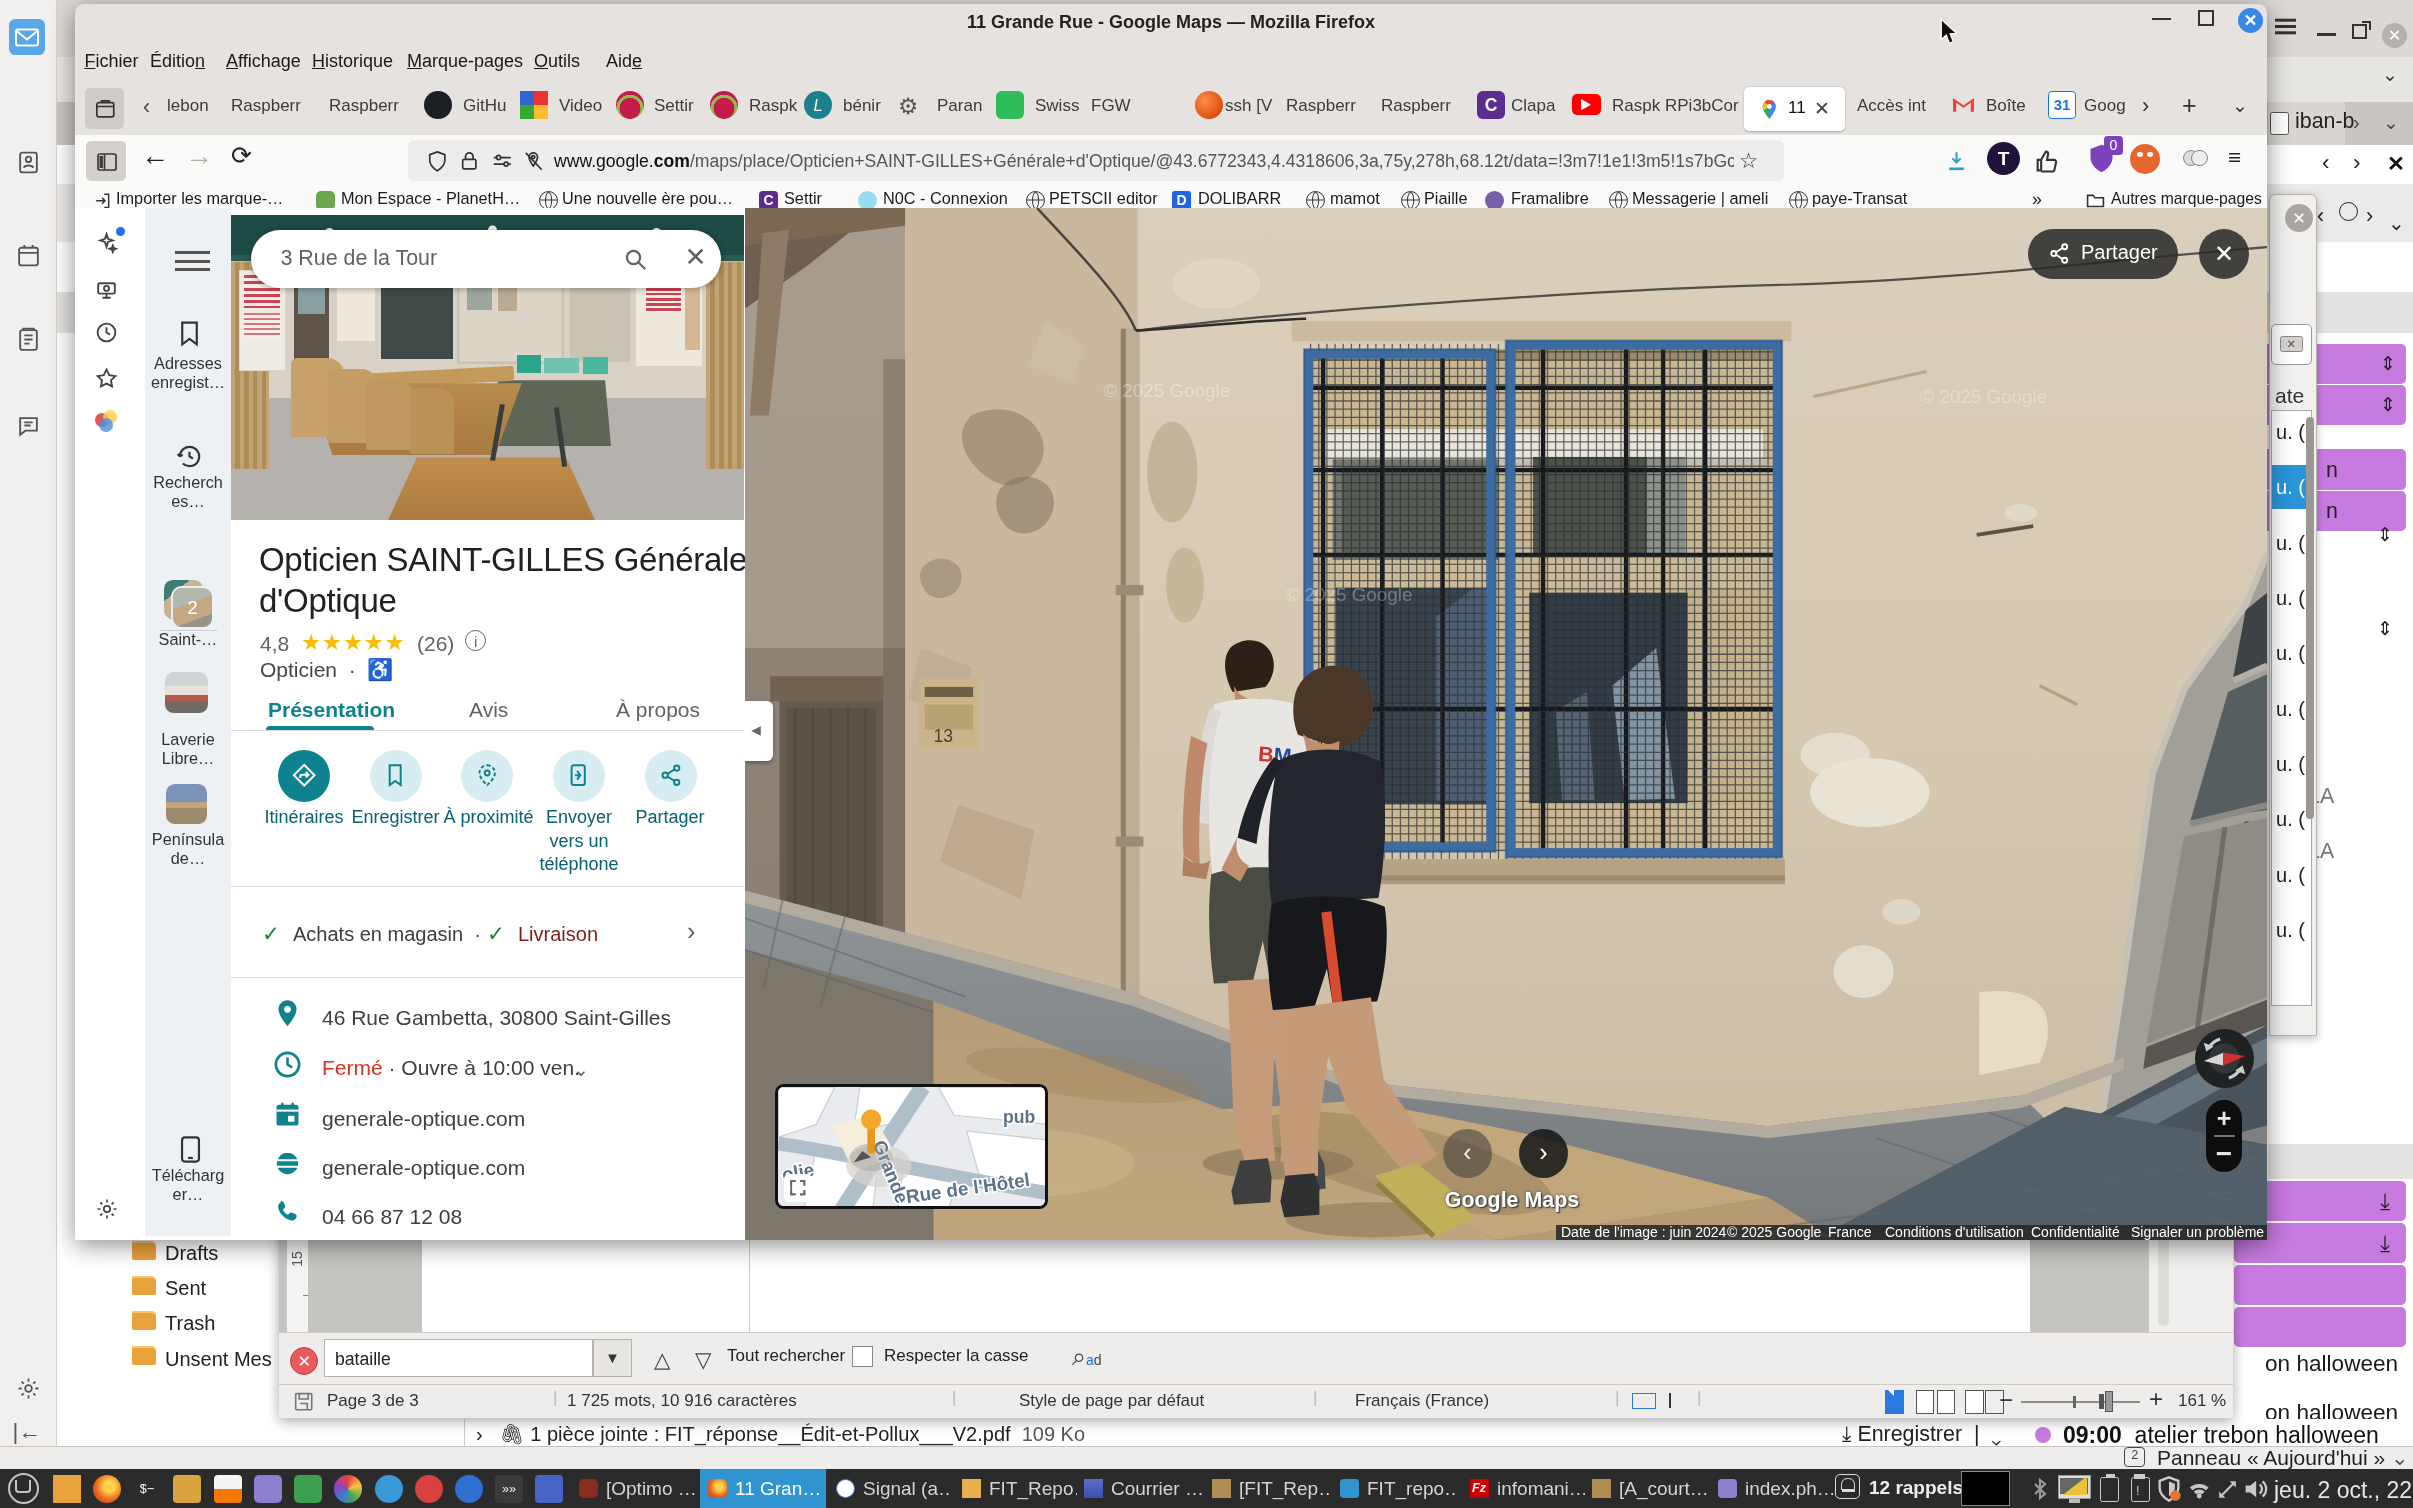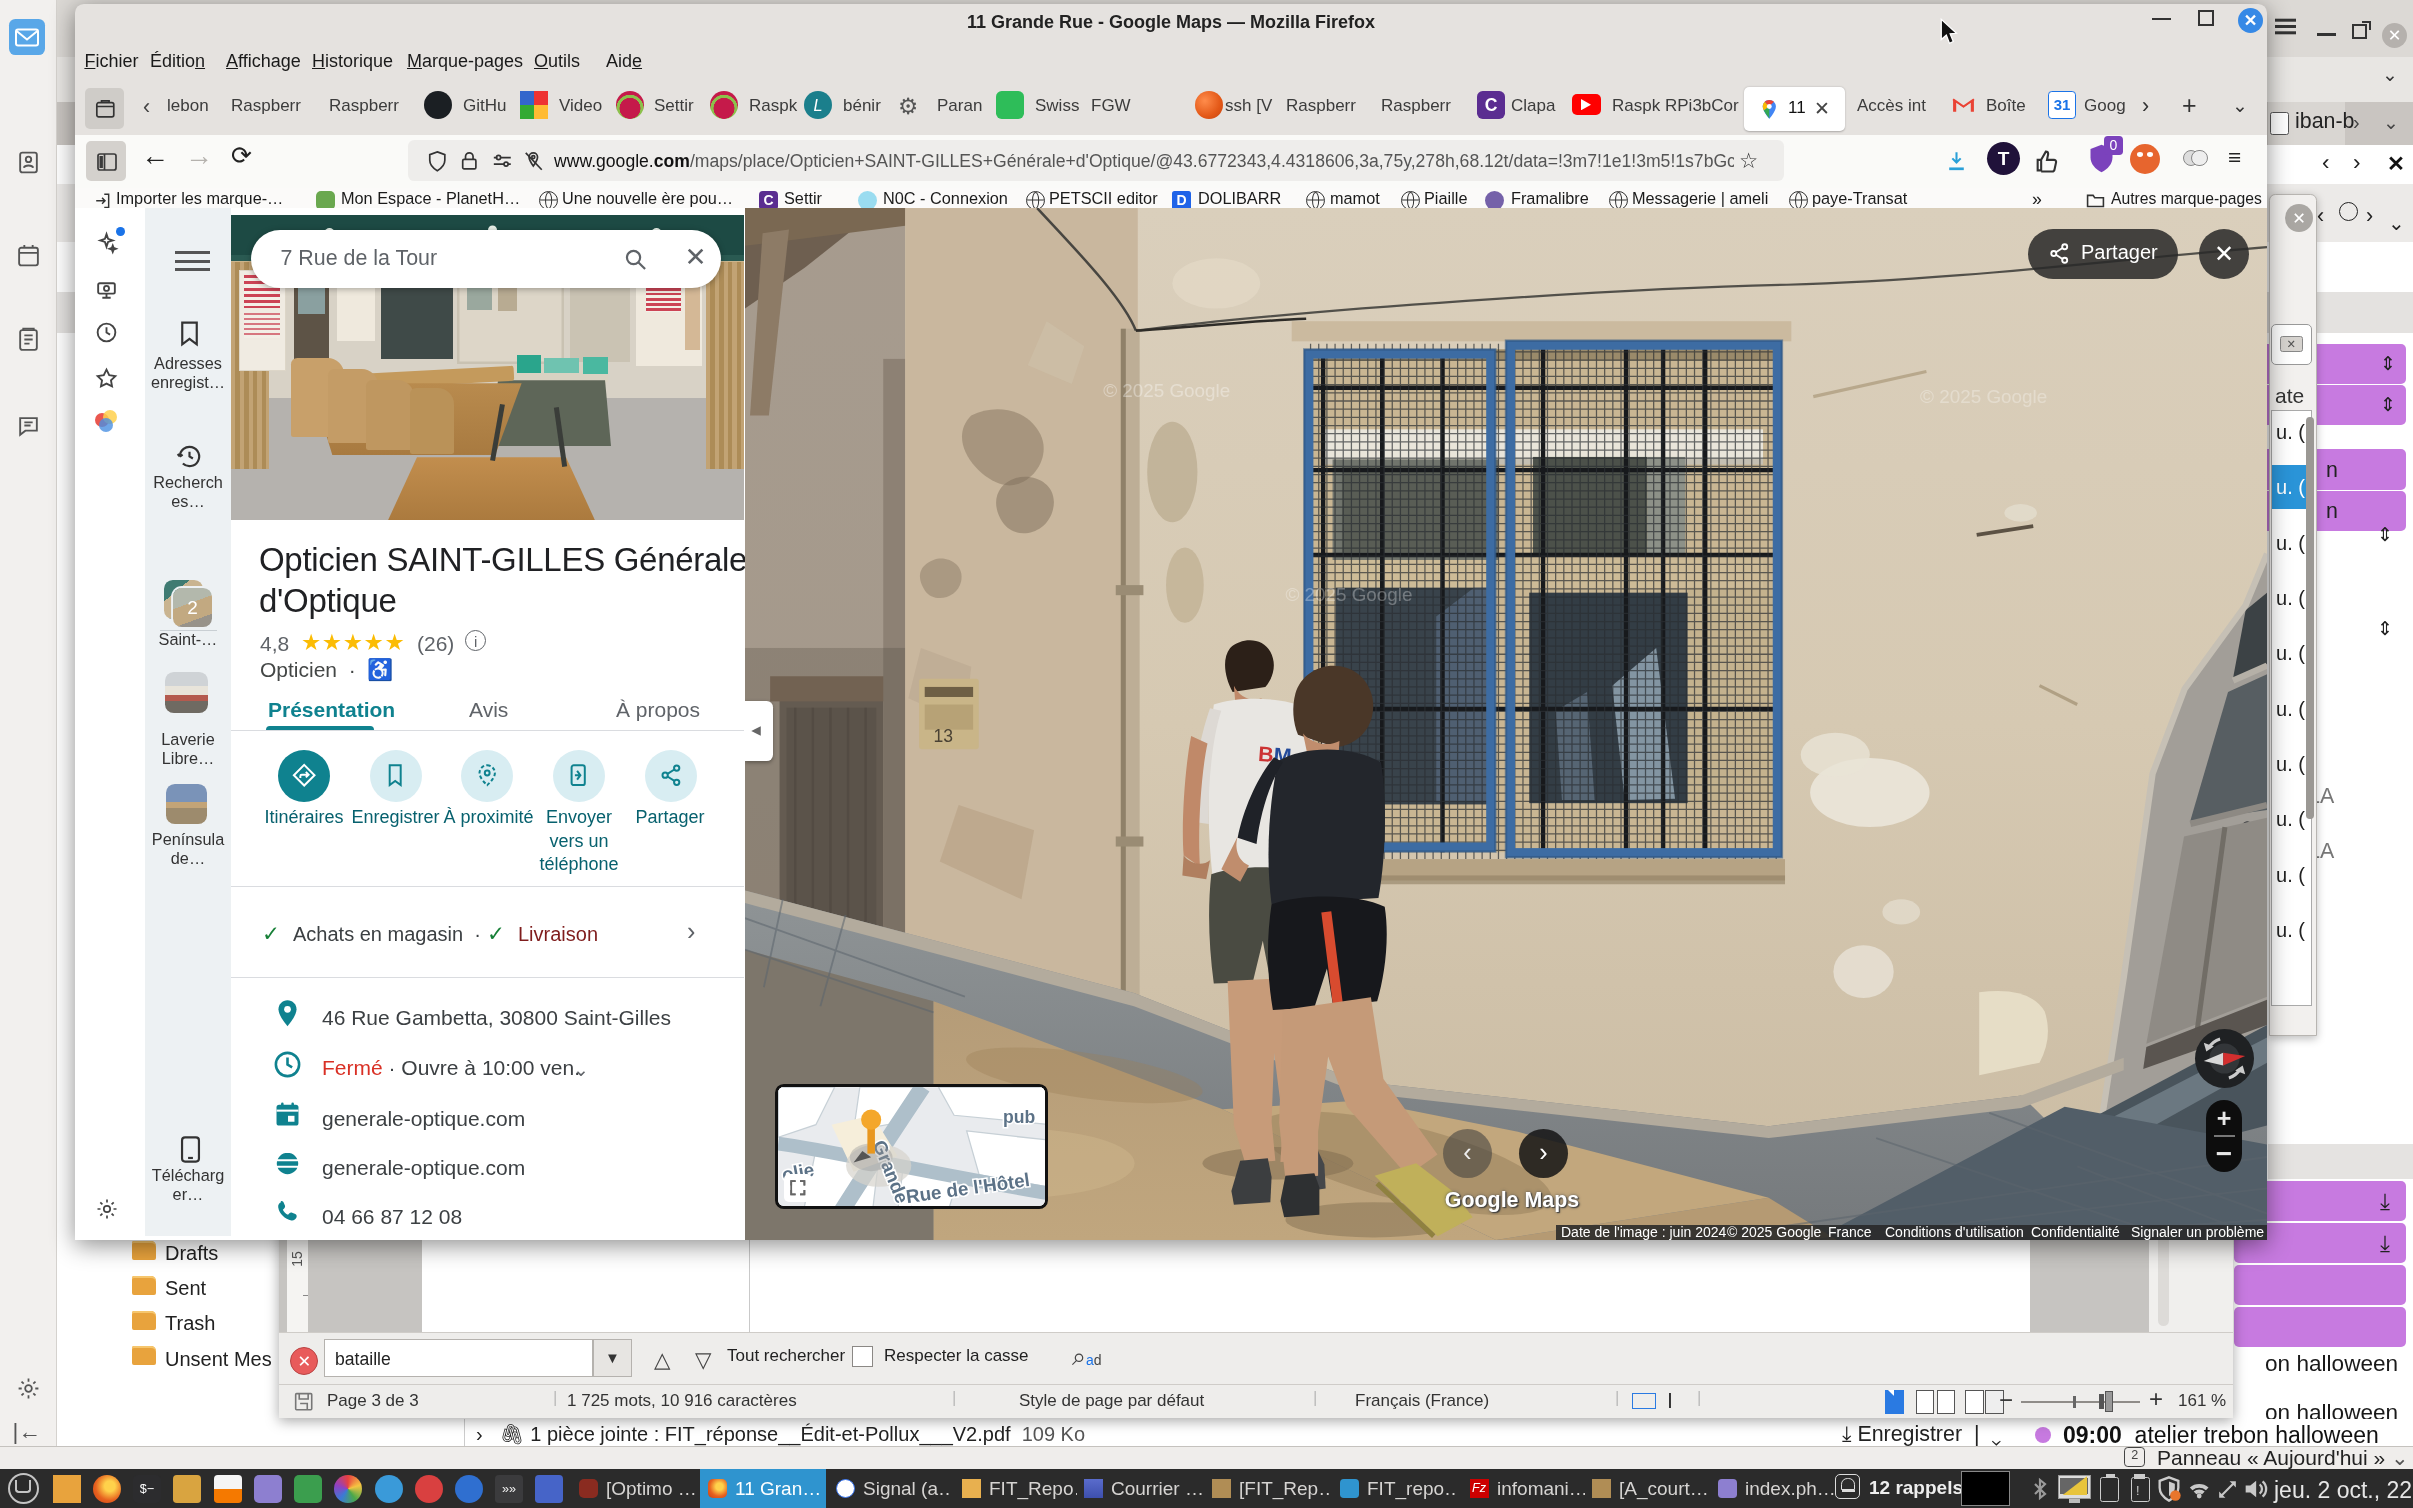--- a/index.html
+++ b/index.html
@@ -489,21 +489,21 @@
           <div class="abs" style="left:60px;top:143px;width:53px;height:79px;background:#c8a06a;border-radius:6.3px 16.3px 2.5px 2.5px;"></div>
           <div class="abs" style="left:97px;top:154px;width:50px;height:74px;background:#c49c66;border-radius:6.3px 16.3px 2.5px 2.5px;"></div>
           <div class="abs" style="left:135px;top:165px;width:48px;height:70px;background:#bf9760;border-radius:6.3px 16.3px 2.5px 2.5px;"></div>
           <div class="abs" style="left:179px;top:173px;width:44px;height:66px;background:#ba9258;border-radius:6.3px 16.3px 2.5px 2.5px;"></div>
           <div class="abs" style="left:157px;top:242px;width:207px;height:63px;background:linear-gradient(#c28e4e,#ab7a3e);clip-path:polygon(14% 0,86% 0,100% 100%,0 100%);"></div>
           <div class="abs" style="left:264px;top:189px;width:5px;height:57px;background:#3a3d39;transform:rotate(10deg);"></div>
           <div class="abs" style="left:327px;top:192px;width:5px;height:60px;background:#3a3d39;transform:rotate(-8deg);"></div>
         </div>
 
         <div class="abs" style="left:19.5px;top:22px;width:470px;height:58px;background:#fff;border-radius:29.5px;box-shadow:0 1.3px 6.3px rgba(0,0,0,.3);">
-          <span class="abs" style="left:30px;top:16.3px;font-size:21.4px;color:#5f6368;">7 Rue de la Tour</span>
+          <span class="abs" style="left:30px;top:16.3px;font-size:21.4px;color:#5f6368;">3 Rue de la Tour</span>
           <svg class="abs" style="left:371px;top:16.3px;" width="26.4" height="26.4" viewBox="0 0 24 24" fill="none" stroke="#5f6368" stroke-width="2">
               <circle cx="10.5" cy="10.5" r="6"></circle>
               <path d="M15 15l6 6"></path>
             </svg>
           <span class="abs" style="left:434px;top:11.3px;font-size:26.4px;color:#5f6368;">✕</span>
         </div>
 
         <div class="abs" style="left:28px;top:332px;width:490px;font-size:33px;color:#202124;line-height:1.24;letter-spacing:-0.3px;">Opticien SAINT-GILLES Générale d'Optique</div>
         <div class="abs" style="left:29px;top:424px;font-size:21px;color:#5f6368;">4,8</div>
         <div class="abs" style="left:70px;top:421px;font-size:22.6px;color:#fbbc04;letter-spacing:0.6px;">★★★★★</div>
@@ -882,21 +882,21 @@
     <div class="abs tic" style="left:495px;background:#3b3b3d;color:#eee;font-size:12.6px;text-align:center;line-height:28px;border-radius:3.8px;">»»</div>
     <div class="abs tic" style="left:535px;background:#4664c8;border-radius:3.8px;"></div>
 
     <div class="abs twin" style="left:571px;width:126px;"><span class="wicon" style="background:#8a2b20;border-radius:5px;"></span>[Optimo …</div>
     <div class="abs twin" style="left:700px;width:126px;background:#2f94cf;color:#fff;"><span class="wicon" style="background:radial-gradient(circle at 60% 40%,#ffd24b 0 22%,#e6611f 60%,#cc3d12);border-radius:5px;"></span>11 Gran…</div>
     <div class="abs twin" style="left:828px;width:123px;"><span class="wicon" style="background:#fff;border-radius:50%;border:1.9px solid #3a76f0;"></span>Signal (a…</div>
     <div class="abs twin" style="left:954px;width:123px;"><span class="wicon" style="background:#e8b04f;"></span>FIT_Repo…</div>
     <div class="abs twin" style="left:1076px;width:126px;"><span class="wicon" style="background:linear-gradient(#5a6ccc,#3d4fae);"></span>Courrier …</div>
     <div class="abs twin" style="left:1204px;width:126px;"><span class="wicon" style="background:#b08d55;"></span>[FIT_Rep…</div>
     <div class="abs twin" style="left:1332px;width:126px;"><span class="wicon" style="background:#2f94cf;border-radius:3.8px;"></span>FIT_repo…</div>
-    <div class="abs twin" style="left:1462px;width:123px;"><span class="wicon" style="background:#c00;color:#fff;font-size:12.6px;text-align:center;line-height:19px;font-style:italic;font-weight:normal;">Fz</span>infomani…</div>
+    <div class="abs twin" style="left:1462px;width:123px;"><span class="wicon" style="background:#c00;color:#fff;font-size:12.6px;text-align:center;line-height:19px;font-style:italic;font-weight:bold;">Fz</span>infomani…</div>
     <div class="abs twin" style="left:1584px;width:126px;"><span class="wicon" style="background:#b08d55;"></span>[A_court…</div>
     <div class="abs twin" style="left:1710px;width:126px;"><span class="wicon" style="background:#8d7fd0;border-radius:3.8px;"></span>index.ph…</div>
     <div class="abs" style="left:1835px;top:5px;width:25px;height:25px;border:1.9px solid #ddd;border-radius:5px;"></div>
     <div class="abs" style="left:1841px;top:8.8px;width:14px;height:12.6px;border:1.9px solid #ddd;border-radius:6.3px 6.3px 0 0;"></div>
     <div class="abs" style="left:1842px;top:21.4px;width:12.6px;height:1.9px;background:#ddd;"></div>
     <div class="abs" style="left:1869px;top:7.5px;font-weight:bold;color:#eee;">12 rappels</div>
     <div class="abs" style="left:1961px;top:1.9px;width:49px;height:35px;background:#000;border:1.3px solid #888;"></div>
     <svg class="abs" style="left:2028px;top:7.5px;" width="24" height="24" viewBox="0 0 24 24" fill="none" stroke="#9a9a9a" stroke-width="2.2">
         <path d="M7 7l10 10-5 4V3l5 4L7 17"></path>
       </svg>

